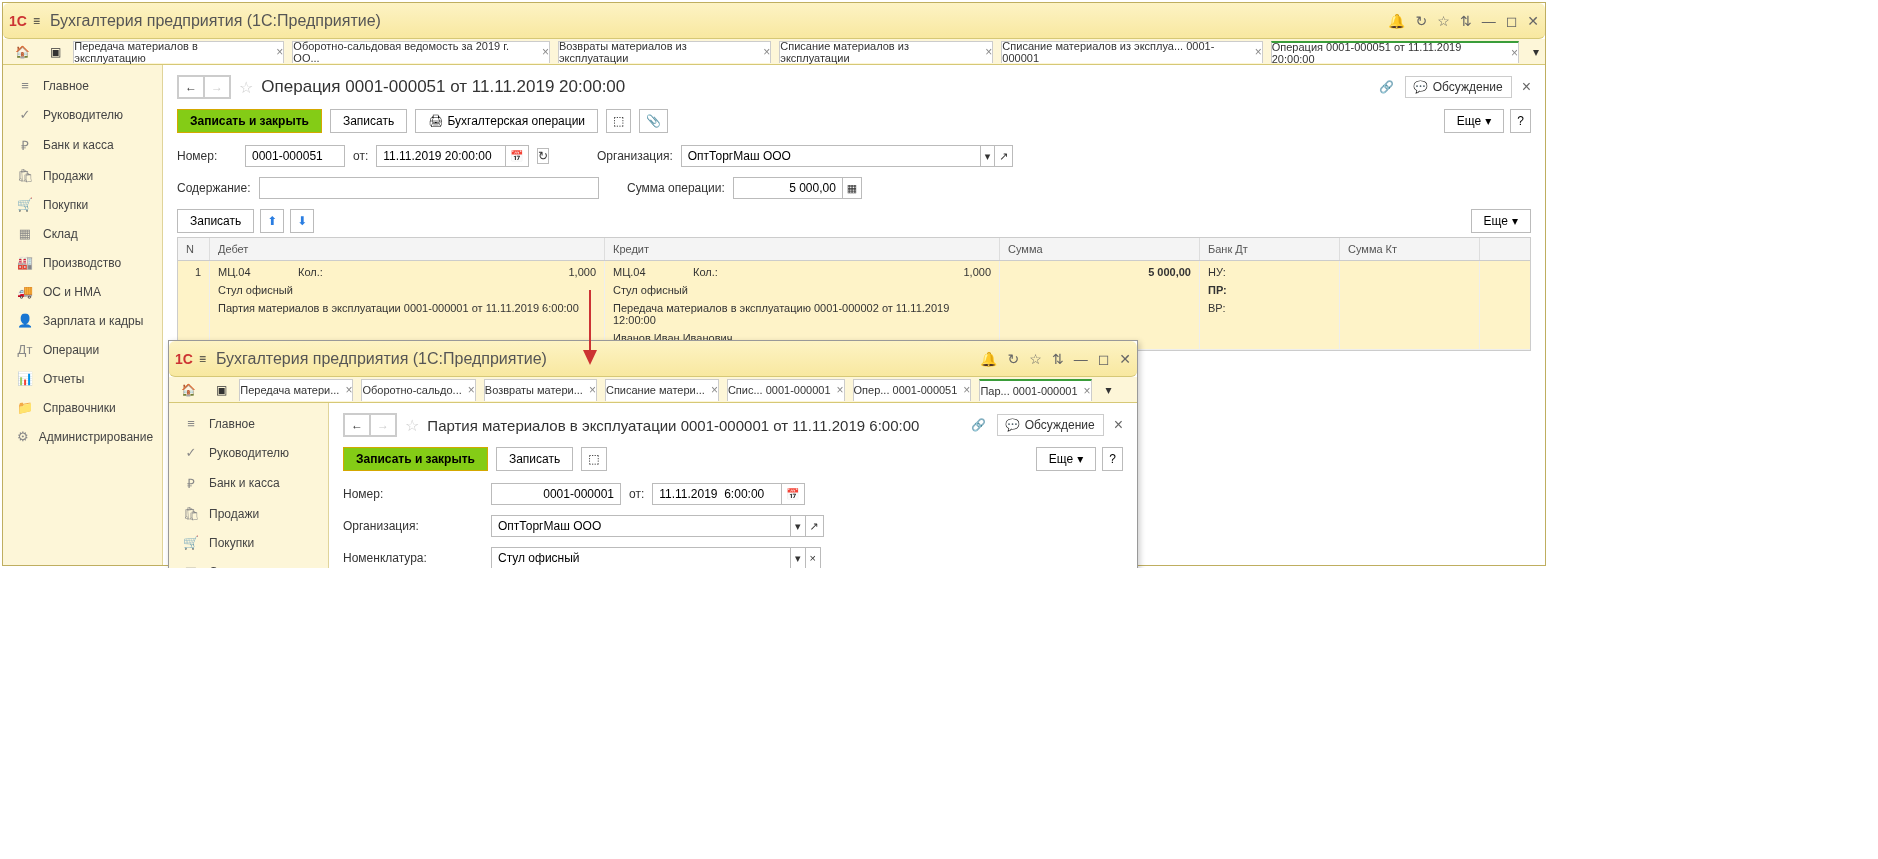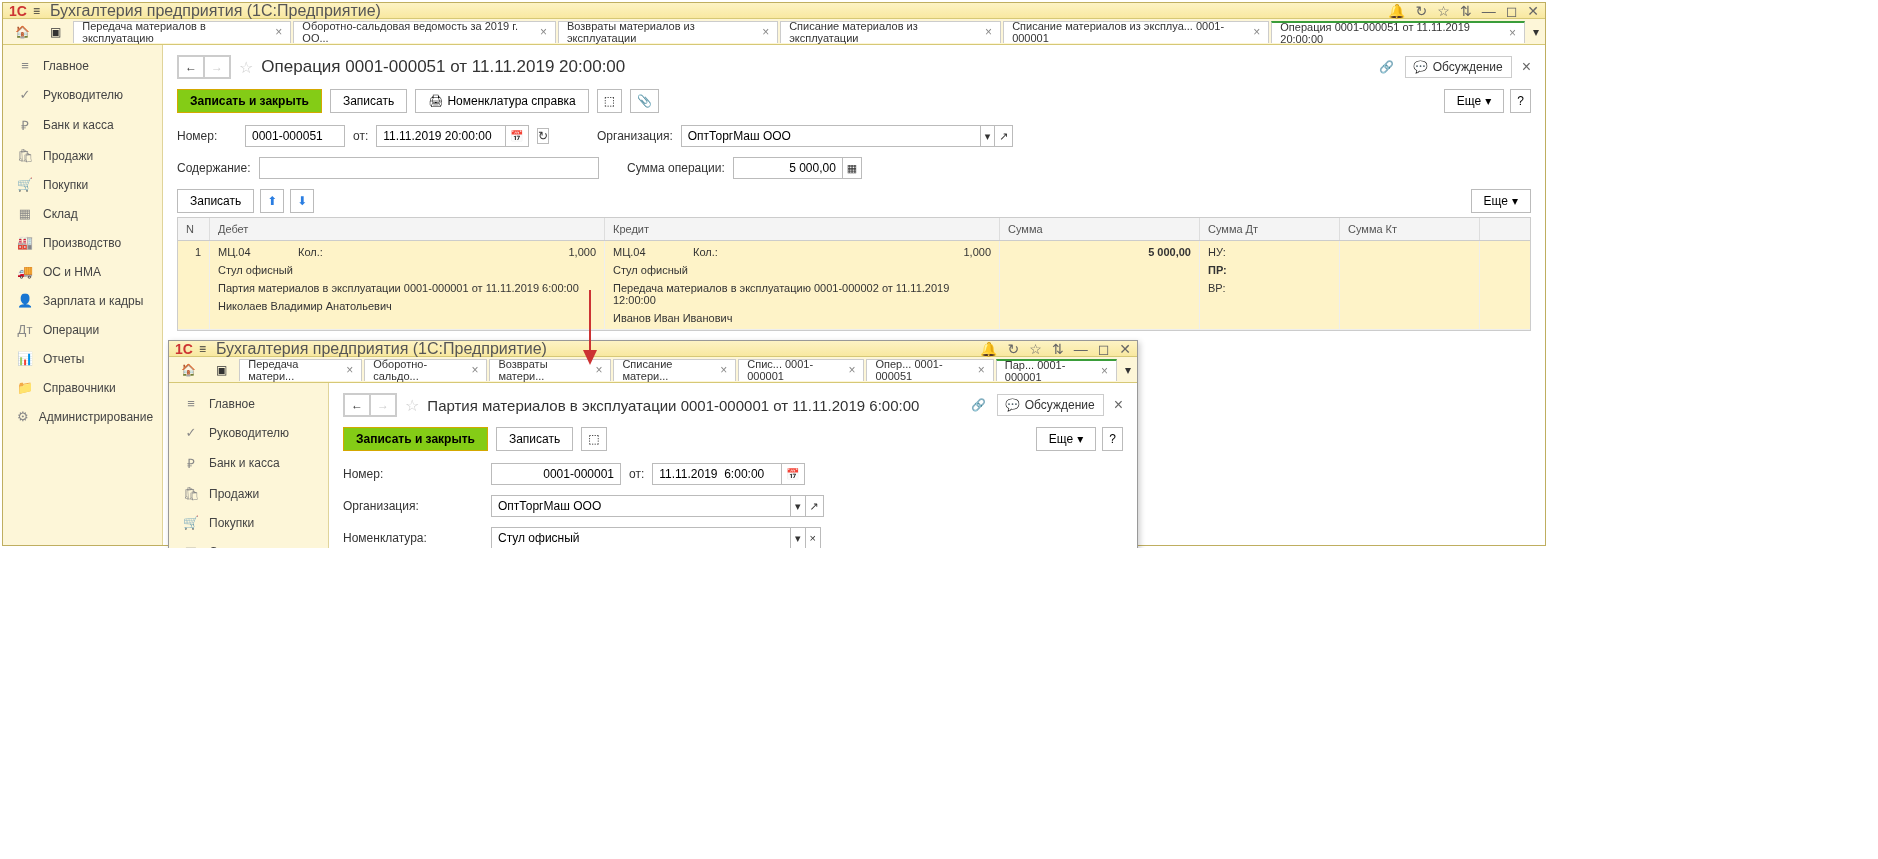--- a/index.html
+++ b/index.html
@@ -1,30 +1,30 @@
 <!DOCTYPE html>
 <html><head>
 <meta charset="utf-8">
 <style>
 * { box-sizing: border-box; margin: 0; padding: 0; font-family: Arial, sans-serif; }
 body { background: #fff; font-size: 12px; color: #333; position: relative; }
 
 .app-window { border: 1px solid #bfae60; background: #fff; }
 .main-window { width: 1544px; margin: 2px; }
 
-.titlebar { background: linear-gradient(#fdf3c4, #f8e8a0); height: 16px; display: flex; align-items: center; padding: 0 6px; border-bottom: 1px solid #d6c876; }
+.titlebar { background: linear-gradient(#fdf3c4, #f8e8a0); height: 36px; display: flex; align-items: center; padding: 0 6px; border-bottom: 1px solid #d6c876; border-radius: 6px; }
 .titlebar .logo { color: #c33; font-weight: bold; font-size: 14px; margin-right: 6px; }
 .titlebar .menu-icon { margin-right: 10px; cursor: pointer; }
 .titlebar .title-text { flex: 1; color: #555; font-size: 16px; }
 .titlebar .win-btns { display: flex; gap: 10px; align-items: center; }
 .titlebar .win-btn { cursor: pointer; color: #666; font-size: 14px; }
 
 .tab-bar { background: #fdf6d8; height: 26px; display: flex; align-items: center; border-bottom: 1px solid #d6c876; padding-left: 4px; }
 .tab-bar .home-btn, .tab-bar .cards-btn { padding: 4px 8px; margin-right: 4px; cursor: pointer; }
-.tab { background: #fff; border: 1px solid #ccc; border-bottom: none; padding: 4px 8px; margin-right: 2px; display: flex; align-items: center; gap: 6px; font-size: 11px; cursor: pointer; max-height: 22px; }
+.tab { background: #fff; border: 1px solid #ccc; border-bottom: none; padding: 4px 0; margin-right: 8px; display: flex; align-items: center; gap: 6px; font-size: 11px; cursor: pointer; max-height: 22px; }
 .tab.active { border-top: 2px solid #3a9d3a; }
 .tab .close-x { color: #888; cursor: pointer; font-size: 12px; }
 .tab-bar .dropdown-arrow { padding: 4px 6px; cursor: pointer; }
 
 .content-area { display: flex; min-height: 500px; }
 .sidebar { width: 160px; background: #fdf6d8; border-right: 1px solid #e0d49a; padding: 6px 0; }
 .sidebar-item { padding: 7px 14px; display: flex; align-items: center; gap: 10px; cursor: pointer; color: #444; font-size: 12px; }
 .sidebar-item .s-icon { width: 16px; text-align: center; color: #888; font-size: 13px; }
 
 .main-pane { flex: 1; padding: 10px 14px; background: #fff; }
@@ -197,21 +197,21 @@
             </div>
           <span class="close-pane">×</span>
         </div>
       </div>
 
       <div class="toolbar">
         <button class="btn primary">Записать и закрыть</button>
         <button class="btn">Записать</button>
         <button class="btn">
             <span>🖨</span>
-            <span>Номенклатура справка</span>
+            <span>Бухгалтерская операции</span>
           </button>
         <button class="btn icon-only">⬚</button>
         <button class="btn icon-only">📎</button>
         <div class="toolbar-right">
           <button class="btn"><span>Еще</span> ▾</button>
           <button class="btn icon-only">?</button>
         </div>
       </div>
 
       <div class="form-row">
@@ -249,34 +249,33 @@
           <button class="btn"><span>Еще</span> ▾</button>
         </div>
       </div>
 
       <div class="grid">
         <div class="grid-header">
           <div class="grid-header-cell col-n">N</div>
           <div class="grid-header-cell col-debit">Дебет</div>
           <div class="grid-header-cell col-credit">Кредит</div>
           <div class="grid-header-cell col-sum">Сумма</div>
-          <div class="grid-header-cell col-sumdt">Сумма Дт</div>
+          <div class="grid-header-cell col-sumdt">Банк Дт</div>
           <div class="grid-header-cell col-sumkt">Сумма Кт</div>
         </div>
         <div class="grid-row sel">
           <div class="grid-cell col-n right">1</div>
           <div class="grid-cell col-debit grid-sub">
             <div style="display:flex;">
                 <span style="width:80px;">МЦ.04</span>
                 <span class="italic">Кол.:</span>
                 <span style="margin-left:auto;">1,000</span>
               </div>
             <div style="padding-top:6px;">Стул офисный</div>
             <div style="padding-top:6px;">Партия материалов в эксплуатации 0001-000001 от 11.11.2019 6:00:00</div>
-            <div style="padding-top:6px;">Николаев Владимир Анатольевич</div>
           </div>
           <div class="grid-cell col-credit grid-sub">
             <div style="display:flex;">
                 <span style="width:80px;">МЦ.04</span>
                 <span class="italic">Кол.:</span>
                 <span style="margin-left:auto;">1,000</span>
               </div>
             <div style="padding-top:6px;">Стул офисный</div>
             <div style="padding-top:6px;">Передача материалов в эксплуатацию 0001-000002 от 11.11.2019 12:00:00</div>
             <div style="padding-top:6px;">Иванов Иван Иванович</div>

